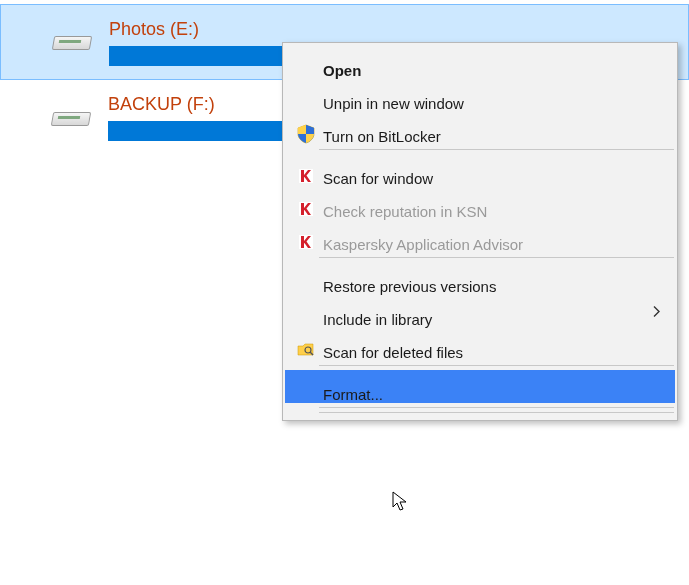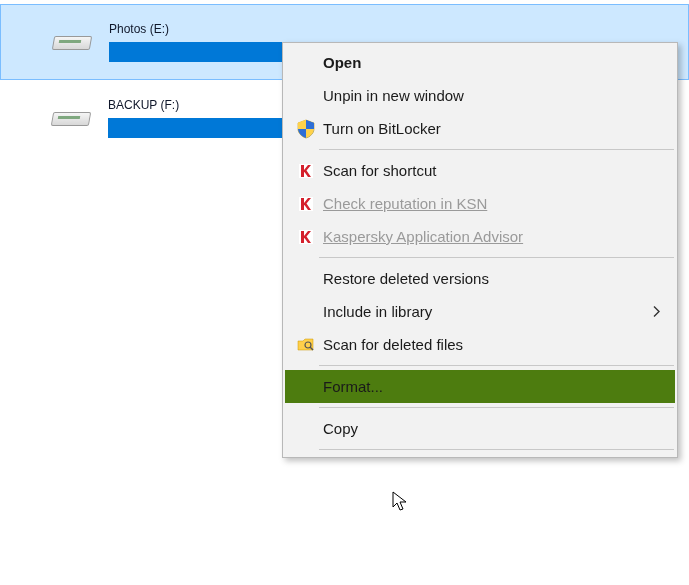--- a/index.html
+++ b/index.html
@@ -48,51 +48,51 @@
     width: 22px; height: 3px;
     background: #7fa87f;
     transform: skewX(-10deg);
   }
   .drive-info {
     margin-left: 12px;
     flex: 1;
     min-width: 0;
   }
   .drive-label {
-    font-size: 12px;
-    color: #0f172a;
+    font-size: 18px;
+    color: #c2410c;
     margin-bottom: 6px;
   }
   .drive-bar {
     height: 20px;
     width: 560px;
     background: #0078d7;
   }
   .context-menu {
     position: absolute;
     left: 282px;
     top: 42px;
     width: 396px;
     background: #f2f2f2;
     border: 1px solid #b8b8b8;
     box-shadow: 3px 3px 6px rgba(0,0,0,0.25);
     padding: 3px 2px;
   }
   .menu-item {
     display: flex;
-    align-items: center;
+    align-items: flex-end;
     height: 33px;
     padding: 0 30px 0 10px;
     color: #1a1a1a;
     cursor: default;
     position: relative;
   }
   .menu-item.bold { font-weight: 600; }
-  .menu-item.disabled { color: #9a9a9a; text-decoration: underline; }
-  .menu-item.hover { background: #4d7c0f; }
+  .menu-item.disabled { color: #9a9a9a; }
+  .menu-item.hover { background: #3b82f6; }
   .menu-icon {
     width: 22px;
     height: 22px;
     margin-right: 6px;
     flex-shrink: 0;
     display: flex;
     align-items: center;
     justify-content: center;
   }
   .menu-spacer { width: 22px; margin-right: 6px; flex-shrink:0; }
@@ -169,21 +169,21 @@
 
   <div class="sep"></div>
 
   <div class="menu-item">
     <span class="menu-icon">
       <svg width="14" height="14" viewBox="0 0 14 14">
         <rect x="0" y="0" width="14" height="14" fill="#fff"></rect>
         <path d="M2 1 H5 V6 L9 1 H12 L7.5 6.5 L12 13 H9 L5.5 8 L5 8.5 V13 H2 Z" fill="#d4202c"></path>
       </svg>
     </span>
-    <span class="menu-label">Scan for shortcut</span>
+    <span class="menu-label">Scan for window</span>
   </div>
   <div class="menu-item disabled">
     <span class="menu-icon">
       <svg width="14" height="14" viewBox="0 0 14 14">
         <rect x="0" y="0" width="14" height="14" fill="#fff"></rect>
         <path d="M2 1 H5 V6 L9 1 H12 L7.5 6.5 L12 13 H9 L5.5 8 L5 8.5 V13 H2 Z" fill="#d4202c"></path>
       </svg>
     </span>
     <span class="menu-label">Check reputation in KSN</span>
   </div>
@@ -194,21 +194,21 @@
         <path d="M2 1 H5 V6 L9 1 H12 L7.5 6.5 L12 13 H9 L5.5 8 L5 8.5 V13 H2 Z" fill="#d4202c"></path>
       </svg>
     </span>
     <span class="menu-label">Kaspersky Application Advisor</span>
   </div>
 
   <div class="sep"></div>
 
   <div class="menu-item">
     <span class="menu-spacer"></span>
-    <span class="menu-label">Restore deleted versions</span>
+    <span class="menu-label">Restore previous versions</span>
   </div>
   <div class="menu-item">
     <span class="menu-spacer"></span>
     <span class="menu-label">Include in library</span>
     <span class="submenu-arrow">
       <svg width="8" height="12" viewBox="0 0 8 12">
           <path d="M1 1 L6 6 L1 11" fill="none" stroke="#333" stroke-width="1.4"></path>
         </svg>
     </span>
   </div>
@@ -225,24 +225,20 @@
 
   <div class="sep"></div>
 
   <div class="menu-item hover">
     <span class="menu-spacer"></span>
     <span class="menu-label">Format...</span>
   </div>
 
   <div class="sep"></div>
 
-  <div class="menu-item">
-    <span class="menu-spacer"></span>
-    <span class="menu-label">Copy</span>
-  </div>
 
   <div class="sep"></div>
 
 
 </div>
 
 <div class="cursor">
   <svg width="18" height="22" viewBox="0 0 18 22">
     <path d="M1 1 L1 16 L5 12 L8 19 L11 18 L8 11 L14 11 Z" fill="#fff" stroke="#000" stroke-width="1"></path>
   </svg>

